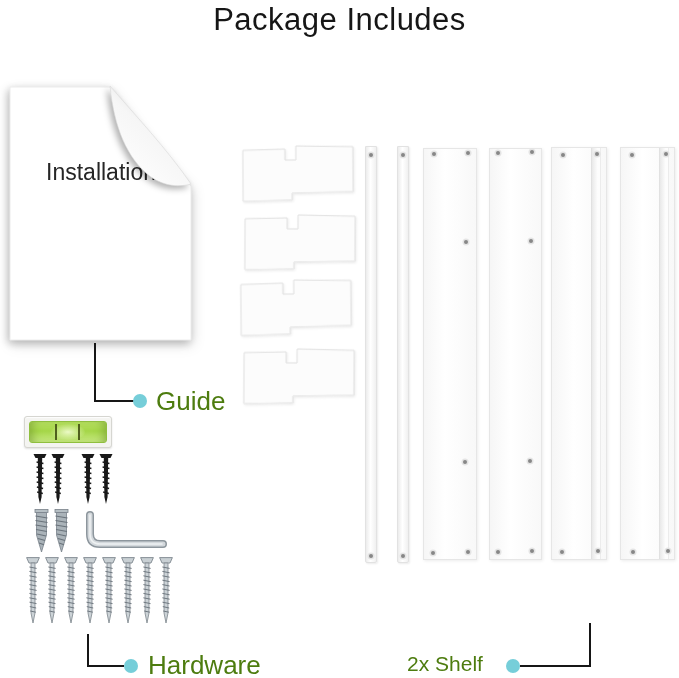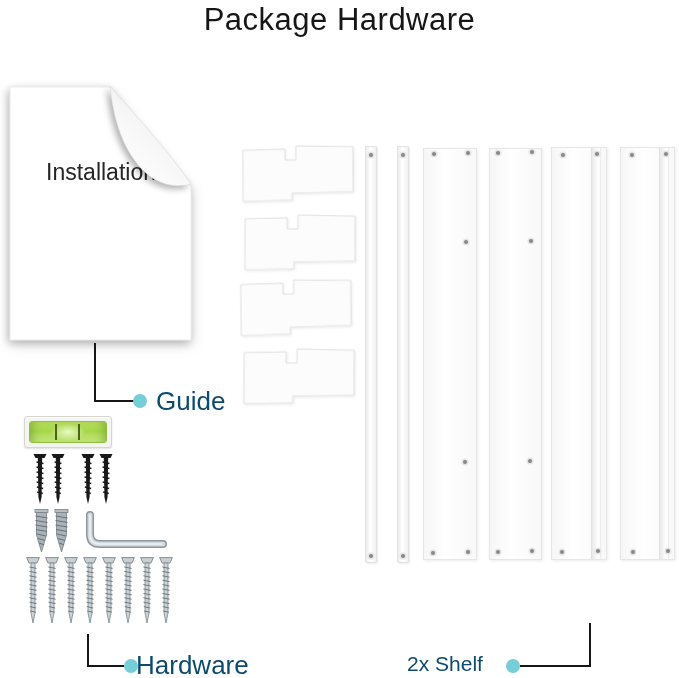--- a/index.html
+++ b/index.html
@@ -11,23 +11,23 @@
   
   .manual{position:absolute;left:8px;top:85px;width:186px;height:258px;}
   .manual-page-svg{position:absolute;left:0;top:0;z-index:1;
     filter:drop-shadow(-2px 3px 4px rgba(0,0,0,.22)) drop-shadow(2px 4px 6px rgba(0,0,0,.12));}
   .manual-text{position:absolute;left:0;top:72px;width:186px;z-index:2;text-align:center;
     font-size:23px;line-height:31px;color:#262626;}
   .manual-curl-svg{position:absolute;left:95px;top:0;z-index:3;
     filter:drop-shadow(-3px 3px 3px rgba(0,0,0,.30));}
   
   .leader-overlay{position:absolute;left:0;top:0;z-index:5;pointer-events:none;}
-  .label{position:absolute;font-size:26px;line-height:28px;color:#0c4a6e;white-space:nowrap;}
+  .label{position:absolute;font-size:26px;line-height:28px;color:#4d7c0f;white-space:nowrap;}
   .label-guide{left:156px;top:387px;}
-  .label-hardware{left:136px;top:651px;}
+  .label-hardware{left:148px;top:651px;}
   .label-shelf{left:407px;top:650px;font-size:21px;}
   
   .level{position:absolute;left:24px;top:416px;width:86px;height:30px;background:#f4f4f1;
          border:1px solid #d6d6d1;border-radius:3px;
          box-shadow:inset 0 1px 1px rgba(255,255,255,.9),0 1px 2px rgba(0,0,0,.12);}
   .vial{position:absolute;left:4px;right:4px;top:4px;bottom:4px;border-radius:3px;
         border:1px solid #8fbf3e;
         background:linear-gradient(180deg,#b7e061 0%,#a5d648 45%,#c8ea82 100%);
         box-shadow:inset 8px 0 8px -5px rgba(110,145,45,.55),inset -8px 0 8px -5px rgba(110,145,45,.55);}
   .bubble{position:absolute;left:28%;right:28%;top:12%;bottom:12%;border-radius:50%;
@@ -45,21 +45,21 @@
         border-left:1px solid #e1e1e1;border-right:1px solid #ececec;
         background:linear-gradient(90deg,#e9e9e9,#fdfdfd 70%);}
   .hole{position:absolute;width:4px;height:4px;border-radius:50%;background:#878787;
         box-shadow:0 0 0 1.5px rgba(225,225,225,.9);}
 </style>
 </head>
 <body>
 
 <div class="canvas">
 
-  <div class="title">Package Hardware</div>
+  <div class="title">Package Includes</div>
 
   <svg width="0" height="0" style="position:absolute" aria-hidden="true">
     <defs>
       <g id="black-screw">
         <path d="M0.5,1 H13.5 L11.5,5 H2.5 Z" fill="#191919"></path>
         <path d="M4.8,5 H9.2 L8.6,44 L7,51 L5.4,44 Z" fill="#191919"></path>
         <g stroke="#191919" stroke-width="1.4">
           <line x1="3.6" y1="9" x2="10.4" y2="10.5"></line>
           <line x1="3.6" y1="14" x2="10.4" y2="15.5"></line>
           <line x1="3.6" y1="19" x2="10.4" y2="20.5"></line>

